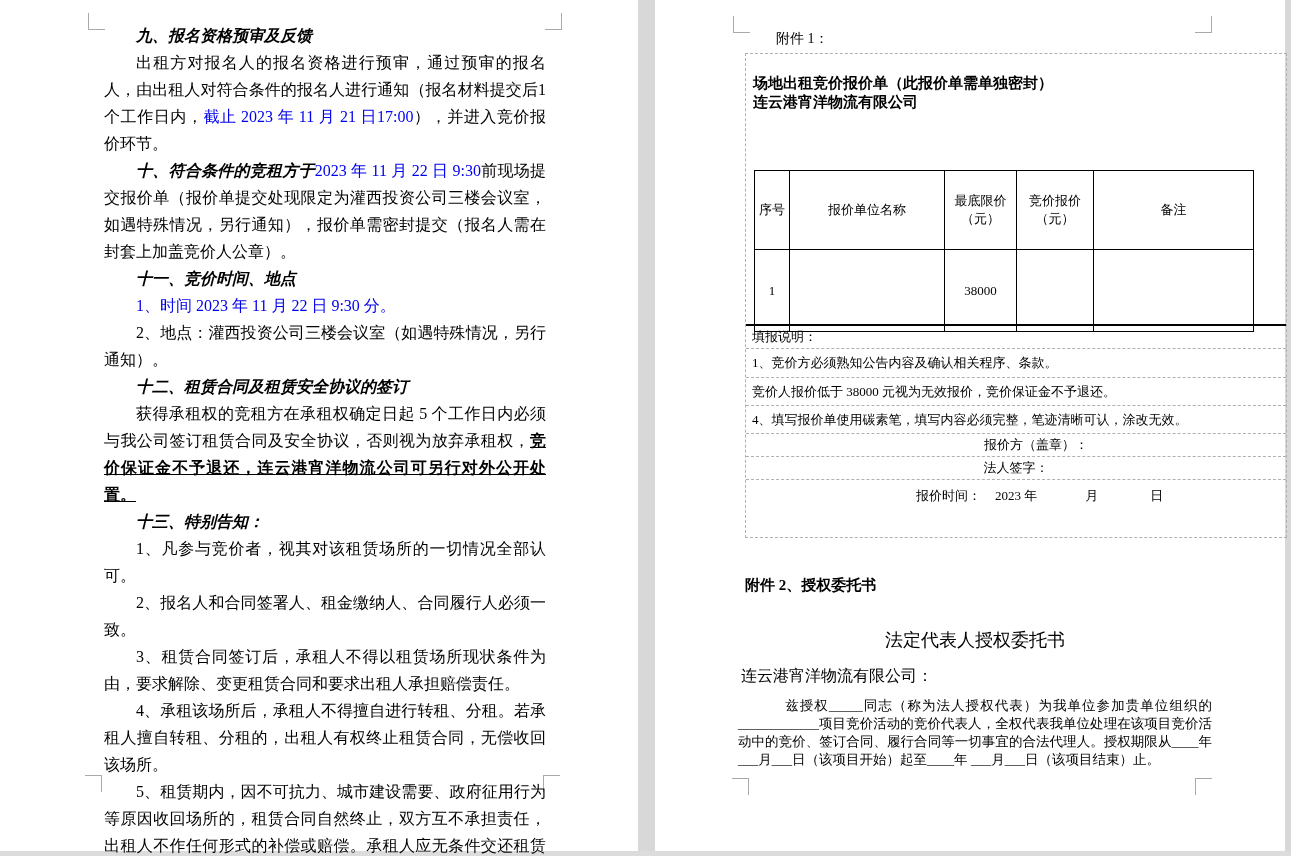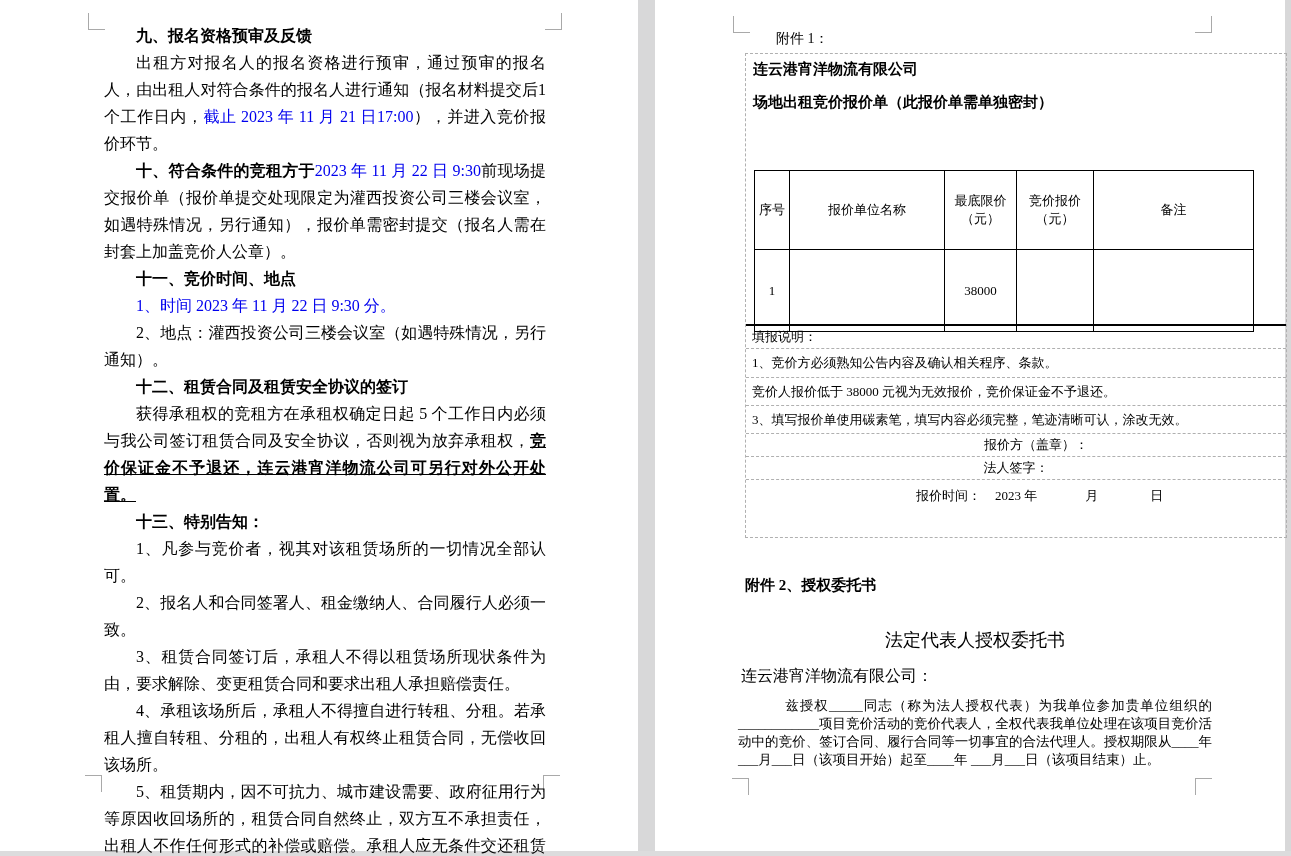--- a/index.html
+++ b/index.html
@@ -16,21 +16,21 @@
   .mark{position:absolute;width:16px;height:16px;}
   .mark.tl{border-left:1px solid #a9a9a9;border-bottom:1px solid #a9a9a9;}
   .mark.tr{border-right:1px solid #a9a9a9;border-bottom:1px solid #a9a9a9;}
   .mark.bl{border-top:1px solid #a9a9a9;border-right:1px solid #a9a9a9;}
   .mark.br{border-top:1px solid #a9a9a9;border-left:1px solid #a9a9a9;}
 
   
   #left-paragraphs{position:absolute;left:104px;top:22px;width:442px;
        font-size:16px;line-height:27px;text-align:justify;}
   #left-paragraphs p{margin:0;text-indent:2em;}
-  .r-bold{font-weight:bold;}
+  .r-bold{font-weight:bold;font-style:italic;}
   .r-blue{color:#0000EE;}
   .r-bu{font-weight:bold;text-decoration:underline;}
 
   
   .att-label{position:absolute;left:776px;top:30px;font-size:14px;}
   .quote-box{position:absolute;left:745px;top:53px;width:540px;height:483px;
        border:1px dashed #b0b0b0;box-sizing:content-box;font-size:13px;}
   .qrow{box-sizing:border-box;border-top:1px dashed #b0b0b0;display:flex;align-items:center;padding-left:6px;}
   .qrow.first{border-top:none;display:block;padding-top:6px;}
   .qrow.solid-top{border-top:2px solid #000;}
@@ -95,22 +95,22 @@
 
   <div class="mark tl" style="left:733px;top:16px;"></div>
   <div class="mark tr" style="left:1195px;top:16px;"></div>
   <div class="mark bl" style="left:732px;top:778px;"></div>
   <div class="mark br" style="left:1195px;top:778px;"></div>
 
   <div class="att-label">附件 1：</div>
 
   <div class="quote-box">
     <div class="qrow first" style="height:69px;">
+      <p class="title-line second">场地出租竞价报价单（此报价单需单独密封）</p>
       <p class="title-line">连云港宵洋物流有限公司</p>
-      <p class="title-line second">场地出租竞价报价单（此报价单需单独密封）</p>
     </div>
 
     <div class="qrow table-zone">
       <table class="quote-table" id="quote-table">
         <colgroup>
           <col style="width:35px;">
             <col style="width:155px;">
             <col style="width:72px;">
           <col style="width:77px;">
             <col style="width:160px;">
@@ -141,21 +141,21 @@
     </div>
 
     <div id="instr-rows">
         <div class="qrow ir-0">
           <span>1、竞价方必须熟知公告内容及确认相关程序、条款。</span>
         </div>
         <div class="qrow ir-1">
           <span>竞价人报价低于 38000 元视为无效报价，竞价保证金不予退还。</span>
         </div>
         <div class="qrow ir-2">
-          <span>3、填写报价单使用碳素笔，填写内容必须完整，笔迹清晰可认，涂改无效。</span>
+          <span>4、填写报价单使用碳素笔，填写内容必须完整，笔迹清晰可认，涂改无效。</span>
         </div>
       </div>
 
     <div class="qrow sign-row">
       <span>报价方（盖章）：</span>
     </div>
     <div class="qrow sign-row plain">
       <span>法人签字：</span>
     </div>
     <div class="qrow time-row">

